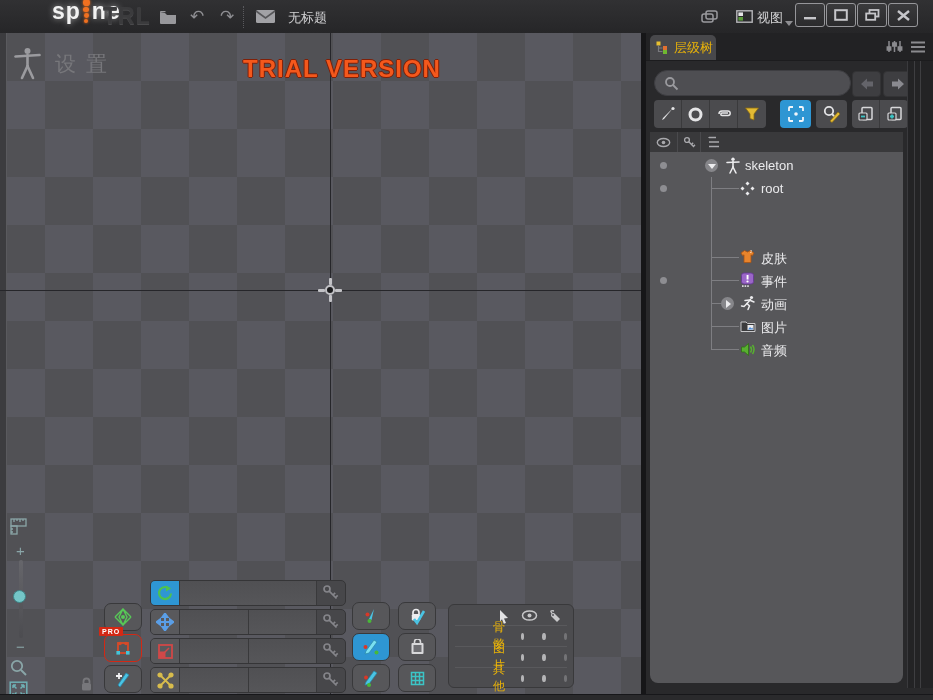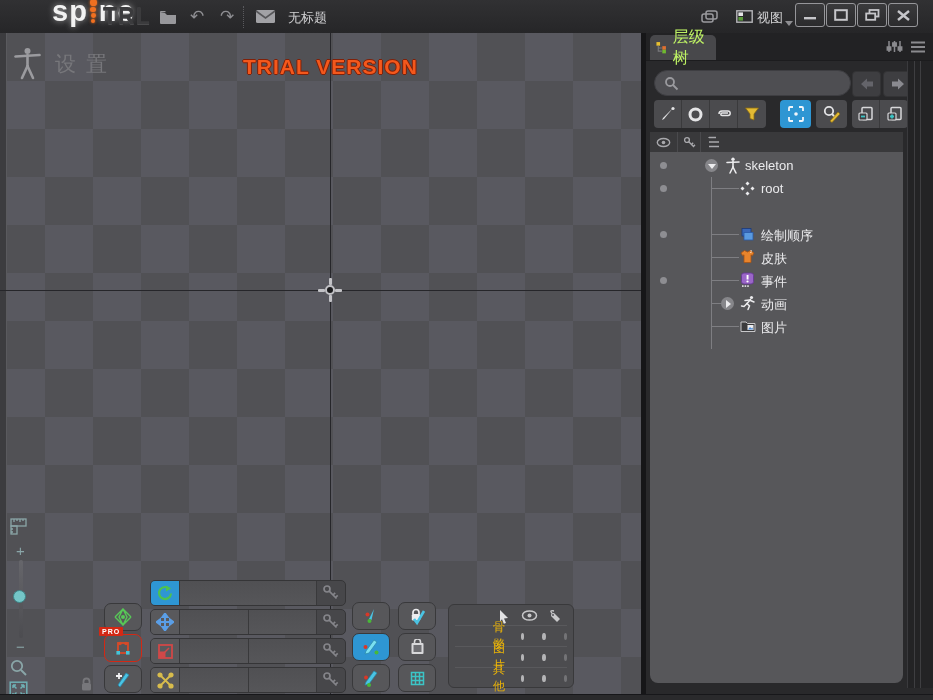--- a/index.html
+++ b/index.html
@@ -2,21 +2,21 @@
 <html><head>
 <meta charset="utf-8">
 <style>
   html,body{margin:0;padding:0;}
   #app{position:relative;width:933px;height:700px;background:#29292b;overflow:hidden;
        font-family:"Liberation Sans",sans-serif;user-select:none;}
   
   .titlebar{position:absolute;left:0;top:0;width:933px;height:33px;
     background:linear-gradient(#313133,#262628);border-bottom:1px solid #1a1a1c;}
   .logo{position:absolute;left:52px;top:1px;display:flex;align-items:center;height:20px;
-    font-weight:bold;font-size:29px;color:#f2f2f2;letter-spacing:1px;
+    font-weight:bold;font-size:23px;color:#f2f2f2;letter-spacing:1px;
     text-shadow:0 0 6px rgba(255,255,255,.55);}
   .idots{display:flex;flex-direction:column;align-items:center;justify-content:flex-end;
     height:24px;width:9px;margin:0 1px;gap:1px;}
   .idots i{display:block;border-radius:50%;background:#f07020;box-shadow:0 0 3px #f07020;}
   .idots i:nth-child(1){width:7px;height:7px}.idots i:nth-child(2){width:6px;height:6px}
   .idots i:nth-child(3){width:5px;height:5px}.idots i:nth-child(4){width:4px;height:4px}
   .logo-badge{position:absolute;left:103px;top:3px;font-weight:bold;font-size:23px;
     color:#3b3b3d;text-shadow:0 1px 0 #4a4a4c;letter-spacing:1px;}
   .tb-ico{position:absolute;top:8px;width:20px;height:18px;color:#96969a;}
   .tb-txt{position:absolute;top:9px;font-size:13px;color:#d2d2d4;}
@@ -36,21 +36,21 @@
   .axis-v{position:absolute;left:330px;top:0;width:1px;height:100%;background:#26262a;}
   .axis-h{position:absolute;left:0;top:257px;width:641px;height:1px;background:#26262a;}
   .origin{position:absolute;left:316px;top:243px;width:28px;height:28px;}
   .origin i{position:absolute;background:#c2c2c6;border-radius:1px;}
   .origin .n{left:13px;top:2px;width:3px;height:7px}.origin .s{left:13px;bottom:2px;width:3px;height:7px}
   .origin .w{left:2px;top:13px;width:7px;height:3px}.origin .e{right:2px;top:13px;width:7px;height:3px}
   .origin .c{left:9px;top:9px;width:10px;height:10px;border-radius:50%;
     background:#1c1c1e;border:2px solid #c2c2c6;box-sizing:border-box;}
   .setup{position:absolute;left:14px;top:14px;display:flex;align-items:center;gap:14px;}
   .setup-label{font-size:21px;color:#77777b;letter-spacing:10px;}
-  .trial{position:absolute;left:243px;top:22px;font-size:21px;font-weight:bold;
+  .trial{position:absolute;left:243px;top:22px;font-size:24px;font-weight:bold;
     color:#f4581c;letter-spacing:1px;
     text-shadow:-1px 0 #802008,1px 0 #802008,0 -1px #802008,0 1px #802008;}
   
   .lcol{position:absolute;left:8px;top:485px;width:30px;}
   .lcol .glyph{color:#8aa6a8;font-size:15px;}
   .zoom-track{position:absolute;left:11px;top:42px;width:4px;height:78px;
     background:linear-gradient(#66666b,#4c4c50);border-radius:2px;}
   .zoom-knob{position:absolute;left:5px;top:72px;width:13px;height:13px;border-radius:50%;
     background:#74c6c8;border:1px solid #3f8486;box-sizing:border-box;}
   .lock-small{position:absolute;left:80px;top:644px;}
@@ -86,21 +86,21 @@
   .vdot{width:7px;height:7px;border-radius:50%;background:#b4b4b6;margin-left:18px;}
   .vdot.dim{background:#737376;}
   
   .rdivider{position:absolute;left:641px;top:33px;width:5px;height:661px;background:#161618;}
   .rpanel{position:absolute;left:646px;top:33px;width:287px;height:661px;background:#29292b;}
   .rp-hdr{position:absolute;left:0;top:0;width:100%;height:27px;background:#222224;
     border-bottom:1px solid #1c1c1e;}
   .rp-tab{position:absolute;left:4px;top:2px;width:66px;height:25px;background:#48484b;
     border-radius:5px 5px 0 0;display:flex;align-items:center;gap:5px;padding-left:6px;
     box-sizing:border-box;}
-  .rp-tab span{font-size:16px;color:#bef264;}
+  .rp-tab span{font-size:13px;color:#eab308;}
   .rp-hico{position:absolute;top:6px;color:#8a8a8e;}
   .searchbox{position:absolute;left:8px;top:37px;width:197px;height:26px;background:#4e4e52;
     border-radius:13px;display:flex;align-items:center;padding-left:9px;box-sizing:border-box;
     border:1px solid #3e3e42;}
   .navbtn{position:absolute;top:38px;width:27px;height:24px;background:#3e3e41;
     border:1px solid #333335;border-radius:4px;display:flex;align-items:center;justify-content:center;}
   .tbar{position:absolute;top:67px;height:28px;display:flex;}
   .tbar .b{width:28px;height:28px;background:#4b4b4e;display:flex;align-items:center;
     justify-content:center;border-right:1px solid #3a3a3c;box-sizing:border-box;}
   .tbar .b:first-child{border-radius:4px 0 0 4px;}
@@ -615,29 +615,20 @@
             <path d="M7,4.5 L7,10"></path>
               <path d="M1,5.5 L13,5"></path>
             <path d="M7,10 L4,16"></path>
               <path d="M7,10 L10,16"></path>
           </g>
         </svg>
         <span class="tlabel" style="left:95px">skeleton</span>
       </div>
 
 
-      <div class="trow" style="top:91px">
-        <span class="ldot"></span>
-        <span class="connector-h" style="top:11px"></span>
-        <svg class="ticon" style="left:90px;top:4px" width="15" height="15" viewBox="0 0 15 15">
-          <rect x="2" y="1.5" width="9" height="7.5" fill="#3a68b8" stroke="#1c3a78" stroke-width="0.8"></rect>
-          <rect x="4" y="5.5" width="9" height="7.5" fill="#5a9ae0" stroke="#2a5aa8" stroke-width="0.8"></rect>
-        </svg>
-        <span class="tlabel" style="left:111px">绘制顺序</span>
-      </div>
 
       <div class="trow" style="top:114px">
         <span class="connector-h" style="top:11px"></span>
         <svg class="ticon" style="left:90px;top:3px" width="15" height="15" viewBox="0 0 15 15">
           <path d="M1,4 L4.5,1.5 L7.5,3 L10.5,1.5 L14,4 L12.2,6.8 L11,5.8 V13.5 H4 V5.8 L2.8,6.8 Z" fill="#e8842c" stroke="#a85414" stroke-width="0.8"></path>
           <text x="10" y="3.5" font-size="4" fill="#fff">2</text>
         </svg>
         <span class="tlabel" style="left:111px">皮肤</span>
       </div>
 
@@ -678,20 +669,29 @@
       <div class="trow" style="top:183px">
         <span class="connector-h" style="top:11px"></span>
         <svg class="ticon" style="left:90px;top:4px" width="16" height="14" viewBox="0 0 16 14">
           <path d="M1,3 h5 l1.5,1.5 H15 V12.5 H1 Z" fill="#3c3c3e" stroke="#c8c8ca" stroke-width="1"></path>
           <rect x="7.5" y="6" width="6" height="5" fill="#ececee"></rect>
           <path d="M8,10.5 L10,8 L11.5,9.5 L12.5,8.5 L13,10.5 Z" fill="#4a8ad8"></path>
         </svg>
         <span class="tlabel" style="left:111px">图片</span>
       </div>
 
+      <div class="trow" style="top:206px">
+        <span class="connector-h" style="top:11px"></span>
+        <svg class="ticon" style="left:90px;top:4px" width="16" height="15" viewBox="0 0 16 15">
+          <path d="M1.5,5 H4.5 L8.5,1.5 V13.5 L4.5,10 H1.5 Z" fill="#58b030" stroke="#2e7014" stroke-width="0.8"></path>
+          <path d="M10.5,4.5 Q12.5,7.5 10.5,10.5" fill="none" stroke="#58b030" stroke-width="1.5"></path>
+          <path d="M12.5,3 Q15.5,7.5 12.5,12" fill="none" stroke="#58b030" stroke-width="1.5"></path>
+        </svg>
+        <span class="tlabel" style="left:111px">音频</span>
+      </div>
     </div>
 
     <div class="scrollstrip">
       <i style="left:6px"></i>
         <i style="left:12px"></i>
     </div>
   </div>
 
   <div class="statusbar"></div>
 </div>

